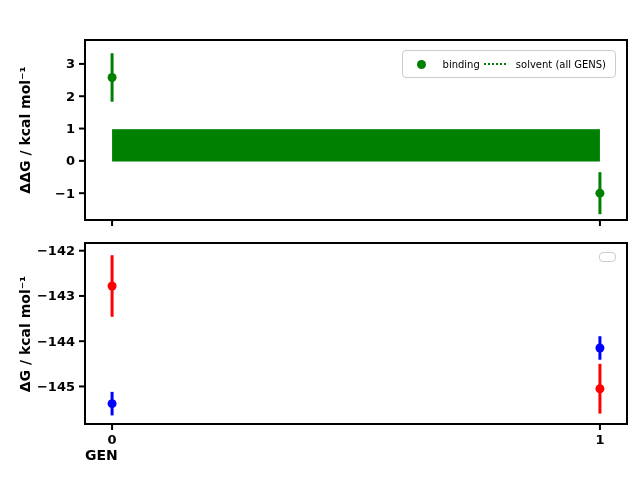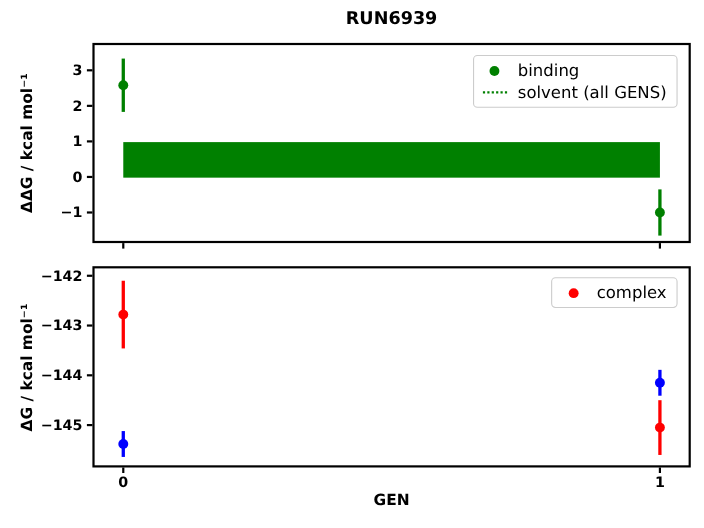--- a/index.html
+++ b/index.html
@@ -6,37 +6,36 @@
   .figure{position:relative;width:640px;height:480px;background:#ffffff;overflow:hidden;
           font-family:"DejaVu Sans","Liberation Sans",sans-serif;color:#000;}
   .title{position:absolute;left:85px;top:7px;width:542px;text-align:center;
          font-size:16px;font-weight:bold;}
   .axes{position:absolute;}
   .axes svg{position:absolute;left:0;top:0;overflow:visible;}
   svg text{font-family:"DejaVu Sans","Liberation Sans",sans-serif;font-weight:bold;
            font-size:13px;fill:#000;}
   .ylabel{position:absolute;width:220px;height:20px;line-height:20px;text-align:center;
           transform:rotate(-90deg);font-weight:bold;font-size:14px;white-space:nowrap;}
-  .xlabel{position:absolute;left:85px;top:447px;width:542px;text-align:center;
+  .xlabel{position:absolute;left:85px;top:447px;width:542px;text-align:left;
           font-weight:bold;font-size:14px;}
   .legend{position:absolute;z-index:2;background:rgba(255,255,255,0.85);
           border:1px solid #cccccc;border-radius:4px;padding:4px 9px 4px 6px;
-          font-size:15px;display:flex;flex-direction:column;gap:2px;}
+          font-size:10px;display:flex;flex-direction:row;gap:2px;}
   .lrow{display:flex;align-items:center;gap:8px;height:18px;}
   .licon{width:26px;display:flex;justify-content:center;align-items:center;}
   .ldot{width:9px;height:9px;border-radius:50%;}
   .ldash{width:22px;height:0;border-top:2px dotted;}
   .llab{white-space:nowrap;}
 </style>
 </head>
 <body>
 
 <div class="figure">
 
-  <div class="title">RUN6939</div>
 
   <div class="ylabel" style="left:-85px;top:120px;">ΔΔG / kcal mol⁻¹</div>
 
   <div class="axes" id="ax0" style="left:85px;top:40px;width:542px;height:180px;">
     <div class="legend" style="right:11px;top:10px;">
         <div class="lrow">
           <span class="licon">
             <span class="ldot" style="background: rgb(0, 128, 0);"></span>
           </span>
           <span class="llab">binding</span>
@@ -67,26 +66,20 @@
         <text x="-10" y="125.36175942549372" text-anchor="end">0</text>
         <line x1="-1" y1="153.17773788150808" x2="-6" y2="153.17773788150808" stroke="#000" stroke-width="2"></line>
         <text x="-10" y="157.67773788150808" text-anchor="end">−1</text>
       </svg>
     </div>
 
   <div class="ylabel" style="left:-85px;top:324px;">ΔG / kcal mol⁻¹</div>
 
   <div class="axes" id="ax1" style="left:85px;top:243px;width:542px;height:181px;">
     <div class="legend" style="right:11px;top:9px;">
-        <div class="lrow">
-          <span class="licon">
-            <span class="ldot" style="background: rgb(255, 0, 0);"></span>
-          </span>
-          <span class="llab">complex</span>
-        </div>
       </div>
   <svg width="542" height="181">
         <line x1="27.07560756075607" y1="172.4024999999988" x2="27.07560756075607" y2="148.87249999999963" stroke="#0000ff" stroke-width="3"></line>
         <circle cx="27.07560756075607" cy="160.63749999999922" r="4.5" fill="#0000ff"></circle>
         <line x1="514.9243924392439" y1="116.74499999999928" x2="514.9243924392439" y2="93.2150000000001" stroke="#0000ff" stroke-width="3"></line>
         <circle cx="514.9243924392439" cy="104.97999999999969" r="4.5" fill="#0000ff"></circle>
         <line x1="27.07560756075607" y1="73.7574999999998" x2="27.07560756075607" y2="12.217499999999177" stroke="#ff0000" stroke-width="3"></line>
         <circle cx="27.07560756075607" cy="42.9874999999995" r="4.5" fill="#ff0000"></circle>
         <line x1="514.9243924392439" y1="170.59250000000046" x2="514.9243924392439" y2="120.81749999999943" stroke="#ff0000" stroke-width="3"></line>
         <circle cx="514.9243924392439" cy="145.70499999999996" r="4.5" fill="#ff0000"></circle>

